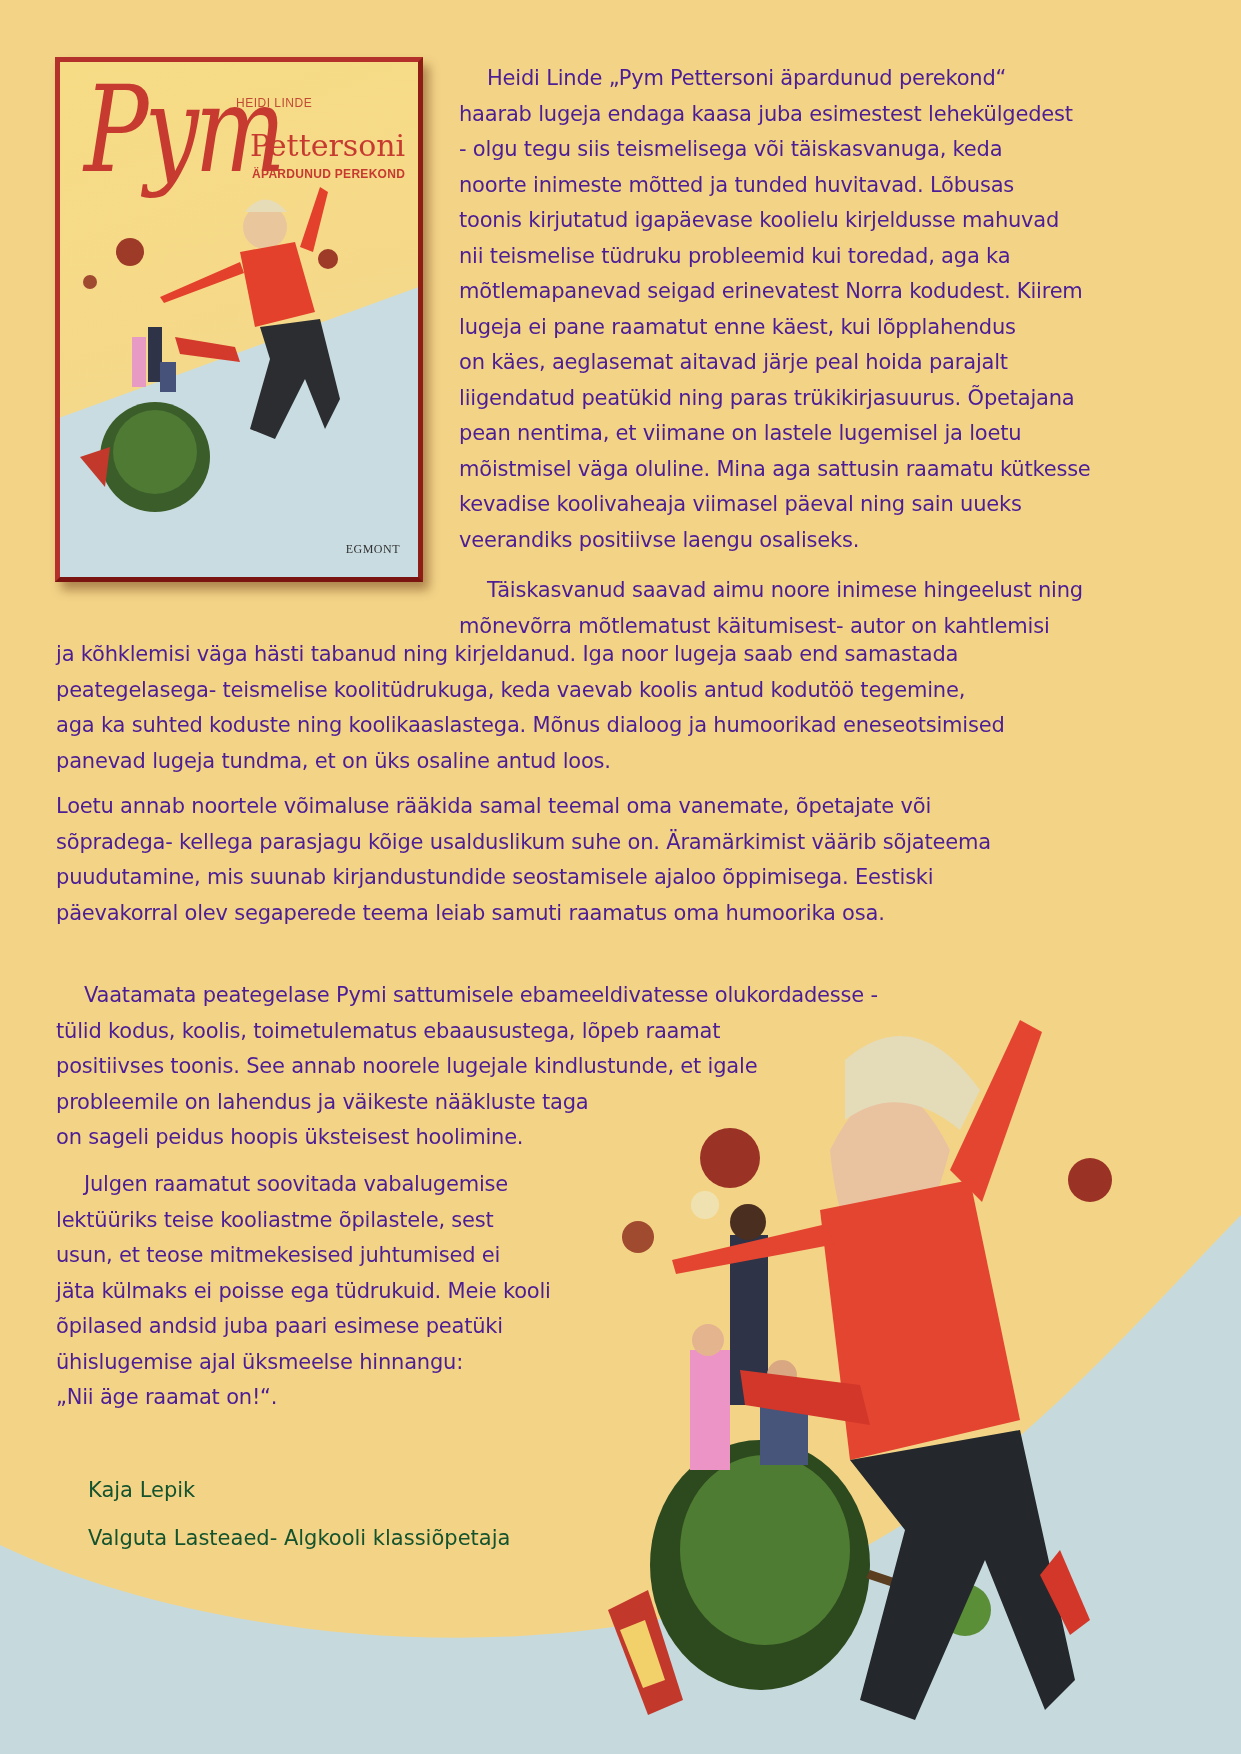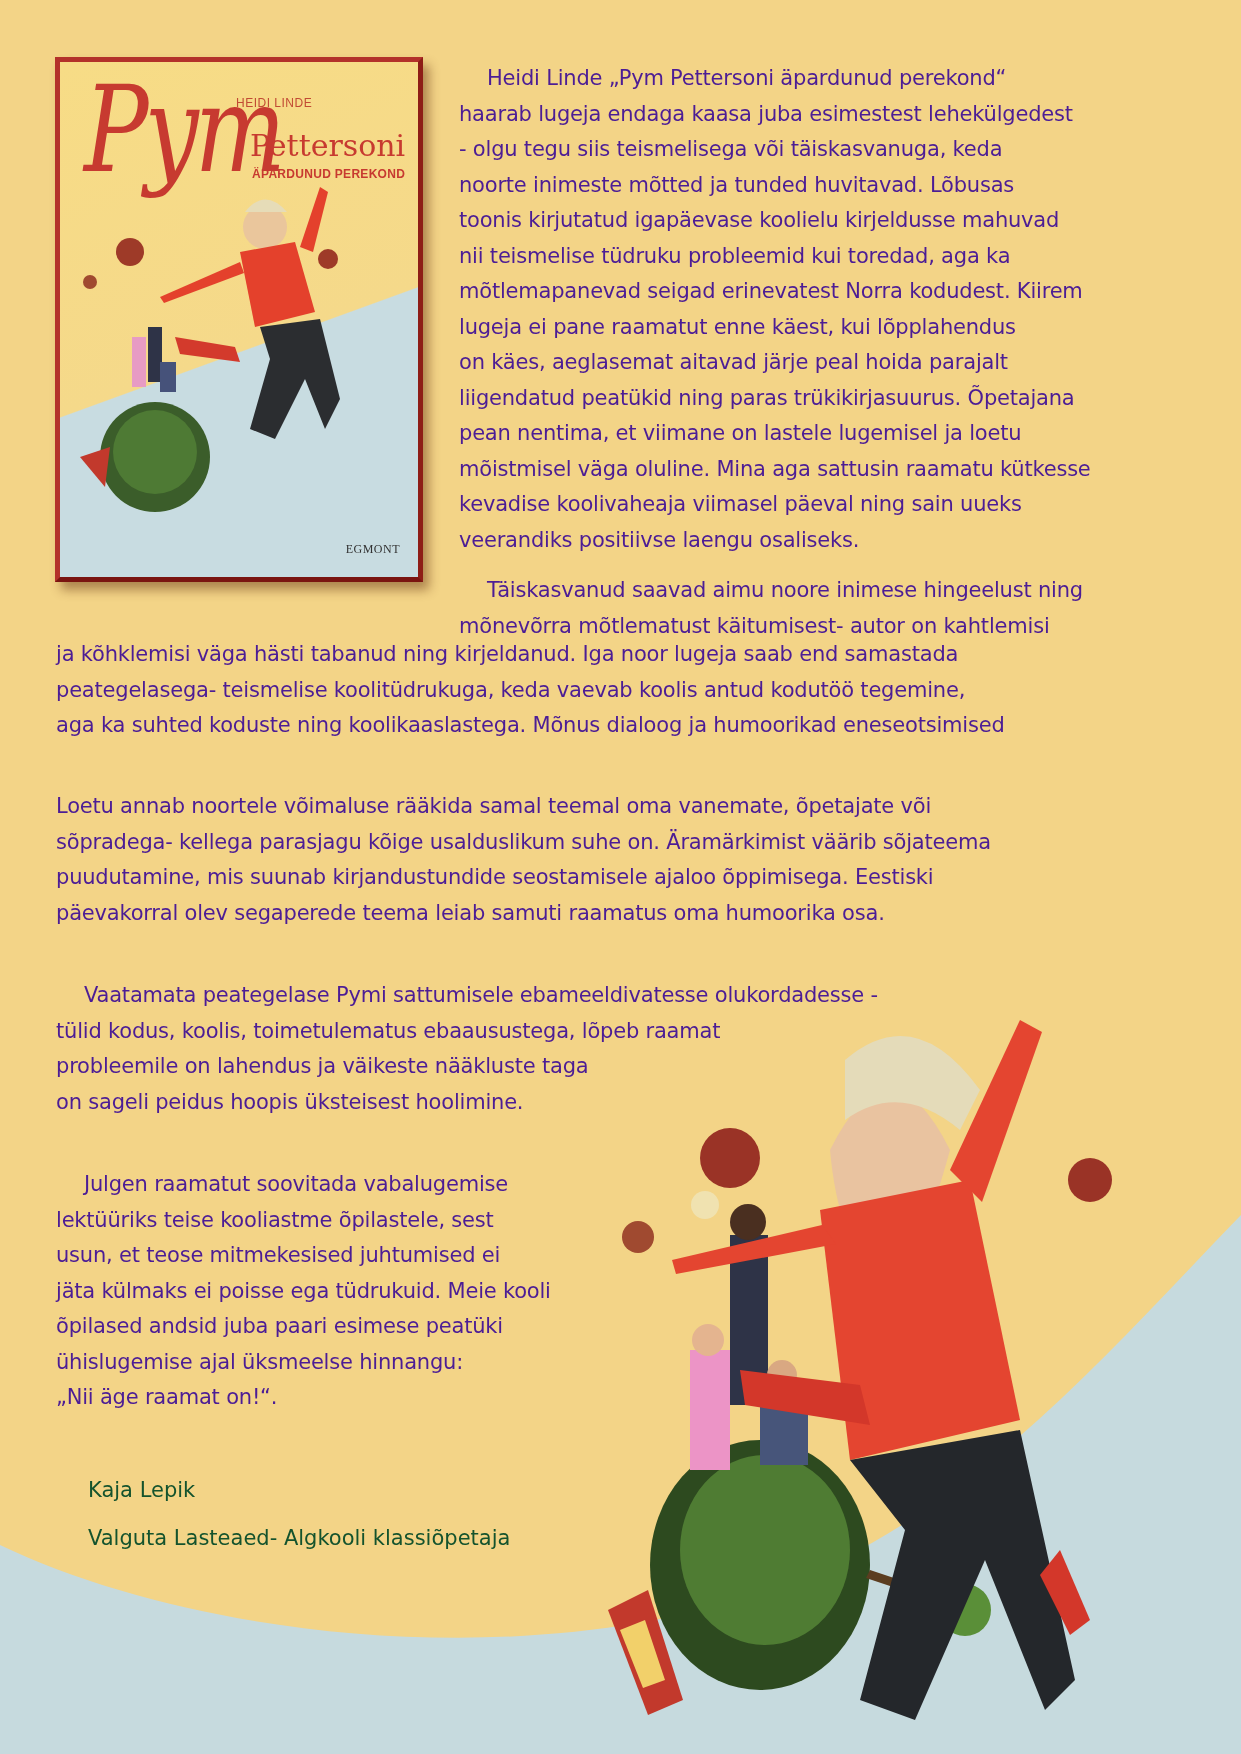--- a/index.html
+++ b/index.html
@@ -128,32 +128,34 @@
   </div>
 
   <div class="txt" style="left:459px; top:566px;margin-top:7px;">
     <span class="line ind">Täiskasvanud saavad aimu noore inimese hingeelust ning</span>
     <span class="line">mõnevõrra mõtlematust käitumisest- autor on kahtlemisi</span>
   </div>
   <div class="txt" style="left:56px; top:637px;">
     <span class="line">ja kõhklemisi väga hästi tabanud ning kirjeldanud. Iga noor lugeja saab end samastada</span>
     <span class="line">peategelasega- teismelise koolitüdrukuga, keda vaevab koolis antud kodutöö tegemine,</span>
     <span class="line">aga ka suhted koduste ning koolikaaslastega. Mõnus dialoog ja humoorikad eneseotsimised</span>
+    <span class="line">panevad lugeja tundma, et on üks osaline antud loos.</span>
   </div>
 
   <div class="txt" style="left:56px; top:789px;">
     <span class="line">Loetu annab noortele võimaluse rääkida samal teemal oma vanemate, õpetajate või</span>
     <span class="line">sõpradega- kellega parasjagu kõige usalduslikum suhe on. Äramärkimist väärib sõjateema</span>
     <span class="line">puudutamine, mis suunab kirjandustundide seostamisele ajaloo õppimisega. Eestiski</span>
     <span class="line">päevakorral olev segaperede teema leiab samuti raamatus oma humoorika osa.</span>
   </div>
 
   <div class="txt" style="left:56px; top:978px;">
     <span class="line ind">Vaatamata peategelase Pymi sattumisele ebameeldivatesse olukordadesse -</span>
     <span class="line">tülid kodus, koolis, toimetulematus ebaausustega, lõpeb raamat</span>
+    <span class="line">positiivses toonis. See annab noorele lugejale kindlustunde, et igale</span>
     <span class="line">probleemile on lahendus ja väikeste nääkluste taga</span>
     <span class="line">on sageli peidus hoopis üksteisest hoolimine.</span>
   </div>
 
   <div class="txt" style="left:56px; top:1167px;">
     <span class="line ind">Julgen raamatut soovitada vabalugemise</span>
     <span class="line">lektüüriks teise kooliastme õpilastele, sest</span>
     <span class="line">usun, et teose mitmekesised juhtumised ei</span>
     <span class="line">jäta külmaks ei poisse ega tüdrukuid. Meie kooli</span>
     <span class="line">õpilased andsid juba paari esimese peatüki</span>

